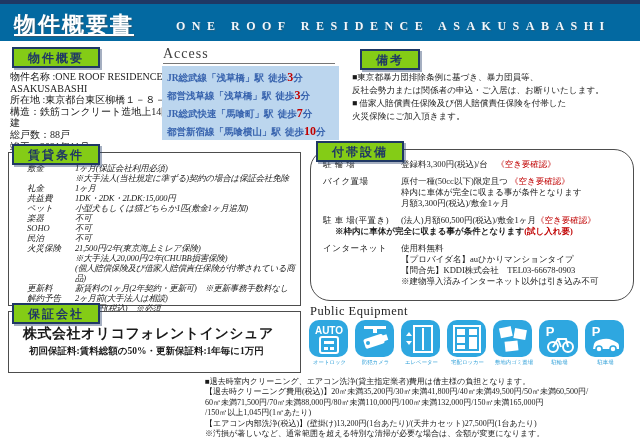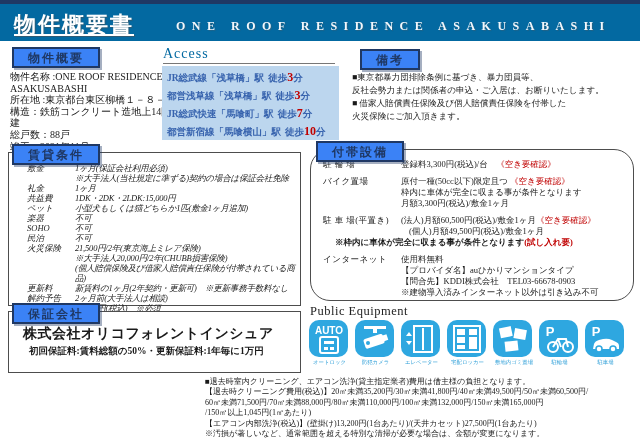--- a/index.html
+++ b/index.html
@@ -16,30 +16,30 @@
     position:absolute; left:14px; top:6px; font-size:22px; font-weight:bold;
     color:#ffffff; text-decoration:underline; letter-spacing:2px;
     text-shadow:1px 1px 1px rgba(80,80,80,.55);
   }
   .band-sub {
     position:absolute; left:176px; top:15px; font-size:12px; color:#f2f7fc;
     letter-spacing:6.5px; font-weight:bold; text-shadow:1px 1px 1px rgba(90,90,90,.4);
   }
   
   .sec-hd {
-    position:absolute; display:inline-block; background:#3b82f6; color:#1F3864;
+    position:absolute; display:inline-block; background:#84cc16; color:#1F3864;
     border:2px solid #1F3864; font-size:12px; font-weight:bold; line-height:1;
     padding:3px 14px 2px; letter-spacing:2px; box-shadow:2px 2px 0 rgba(31,56,100,.4);
     z-index:3; background-clip:padding-box;
   }
   
   .overview-body { position:absolute; left:10px; top:71px; width:166px; font-size:10px; line-height:11.6px; color:#1a1a1a; }
   .overview-body div { white-space:pre-line; }
   
-  .access-hd { position:absolute; left:163px; top:46px; width:172px; font-size:14px; color:#0369a1; border-bottom:1px solid #777; padding-bottom:1px; letter-spacing:1px; }
+  .access-hd { position:absolute; left:163px; top:46px; width:172px; font-size:14px; color:#404040; border-bottom:1px solid #777; padding-bottom:1px; letter-spacing:1px; }
   .access-box {
     position:absolute; left:162px; top:66px; width:177px; height:74px; background:#BCD6EE;
     font-size:9.5px; font-weight:bold; color:#3763AE; line-height:17px; padding:3px 4px 0 5px;
     white-space:nowrap;
   }
   .acc-walk { margin-left:4px; }
   .acc-min { color:#C00000; font-size:12px; }
   
   .remarks-body { position:absolute; left:352px; top:71px; width:286px; font-size:8.6px; line-height:13px; color:#1a1a1a; }
   
@@ -158,21 +158,20 @@
         <div class="fac-lines">
           <div><span>原付一種(50cc以下)限定且つ </span><span class="fac-red">《空き要確認》</span></div>
           <div><span>枠内に車体が完全に収まる事が条件となります</span></div>
           <div><span>月額3,300円(税込)/敷金1ヶ月</span></div>
         </div>
       </div>
       <div class="fac-row">
         <div class="fac-label">駐 車 場(平置き)</div>
         <div class="fac-lines">
           <div><span>(法人)月額60,500円(税込)/敷金1ヶ月</span><span class="fac-red">《空き要確認》</span></div>
-          <div class="ind8"><span>(個人)月額49,500円(税込)/敷金1ヶ月</span></div>
           <div class="out66"><span>※枠内に車体が完全に収まる事が条件となります</span><span class="fac-red">(試し入れ要)</span></div>
         </div>
       </div>
       <div class="fac-row">
         <div class="fac-label">インターネット</div>
         <div class="fac-lines">
           <div><span>使用料無料</span></div>
           <div><span>【プロバイダ名】auひかりマンションタイプ</span></div>
           <div><span>【問合先】KDDI株式会社　TEL03-66678-0903</span></div>
           <div><span>※建物導入済みインターネット以外は引き込み不可</span></div>

